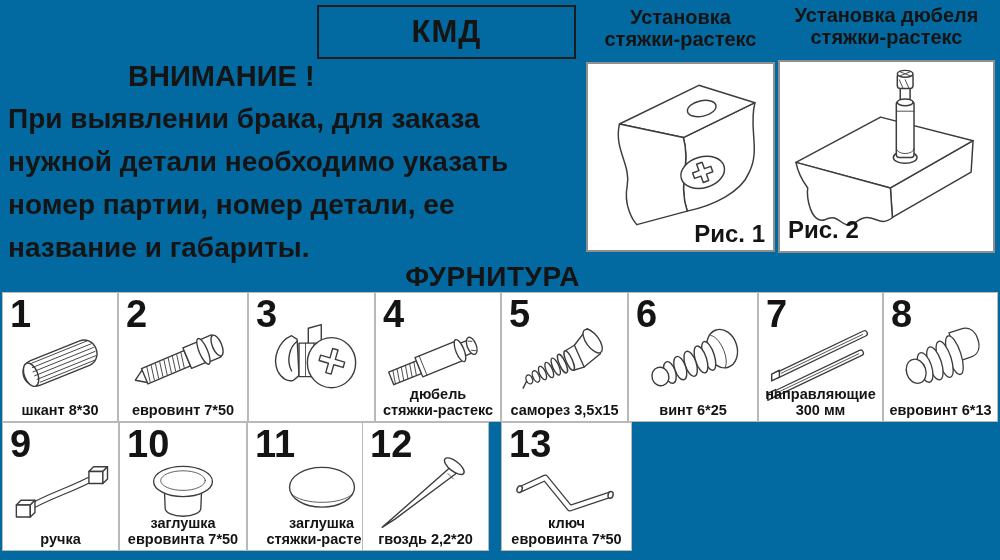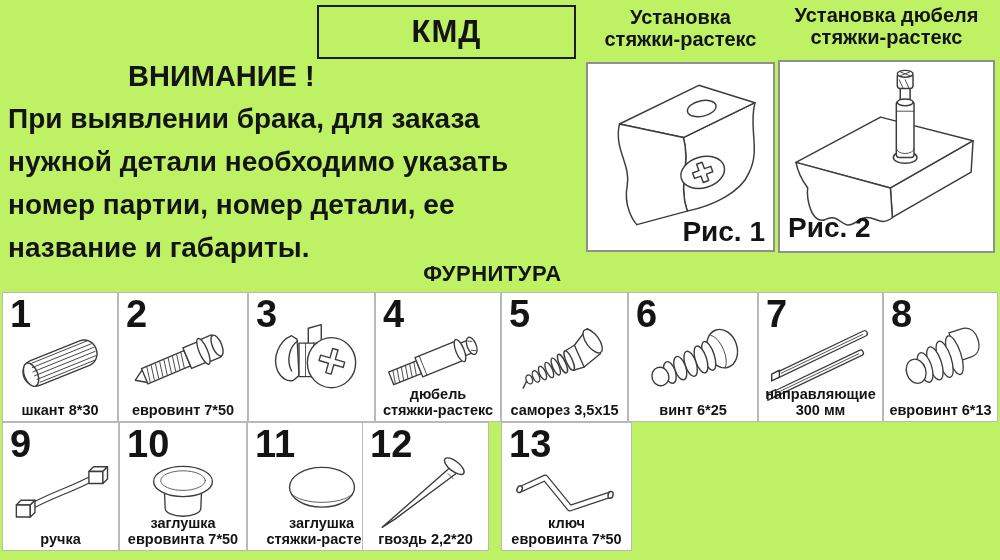--- a/index.html
+++ b/index.html
@@ -1,44 +1,44 @@
 <!DOCTYPE html>
 <html><head>
 <meta charset="utf-8">
 <style>
   html,body{margin:0;padding:0;background:#fff;}
   body{width:1000px;height:560px;overflow:hidden;
        font-family:"Liberation Sans",sans-serif;color:#141414;
        -webkit-font-smoothing:antialiased;}
-  .sheet{position:relative;width:1000px;height:560px;background:#bef264;}
+  .sheet{position:relative;width:1000px;height:560px;background:#0369a1;}
 
   
   .kmd-box{position:absolute;left:317px;top:5px;width:255px;height:50px;
            border:2px solid #1d1d1d;display:flex;align-items:center;justify-content:center;}
   .kmd-box span{font-size:31px;font-weight:bold;letter-spacing:1px;}
   .attention-title{position:absolute;left:128px;top:60px;font-size:29px;font-weight:bold;}
   .attention-text{position:absolute;left:8px;top:97px;width:600px;
                   font-size:28px;font-weight:bold;line-height:43px;white-space:pre-line;}
 
   
   .fig-title{position:absolute;font-size:20px;font-weight:bold;line-height:22px;
              text-align:center;white-space:pre-line;}
   .fig-title.f1{left:586px;top:6px;width:189px;}
   .fig-title.f2{left:778px;top:4px;width:217px;}
   .fig-box{position:absolute;border:2px solid #8f8f8f;background:#fff;}
   .fig-box.f1{left:586px;top:62px;width:185px;height:186px;}
   .fig-box.f2{left:778px;top:60px;width:213px;height:189px;}
-  .fig-caption{position:absolute;font-size:28px;font-weight:bold;margin-top:24px;}
+  .fig-caption{position:absolute;font-size:24px;font-weight:bold;margin-top:24px;}
   .fig-box.f1 .fig-caption{right:8px;bottom:2px;}
   .fig-box.f2 .fig-caption{left:8px;bottom:7px;}
   .fig-box svg{position:absolute;left:0;top:0;}
 
   
   .section-title{position:absolute;left:380px;top:261px;width:225px;text-align:center;
-                 font-size:22px;font-weight:bold;letter-spacing:0.5px;}
+                 font-size:28px;font-weight:bold;letter-spacing:0.5px;}
   .cell{position:absolute;box-sizing:border-box;border:1px solid #b9b9b9;background:#fff;}
   .row1 .cell{top:292px;height:130px;}
   .row2 .cell{top:422px;height:129px;}
   .num{position:absolute;left:7px;top:0px;font-size:38px;font-weight:bold;line-height:42px;}
   .label{position:absolute;left:0;right:0;bottom:3px;text-align:center;
          font-size:14.5px;font-weight:bold;line-height:15.5px;white-space:pre-line;}
   .art{position:absolute;left:50%;transform:translateX(-50%);}
 
   
   .fl{fill:#fff;stroke:#3c3c3c;stroke-width:1.5;stroke-linejoin:round;}

